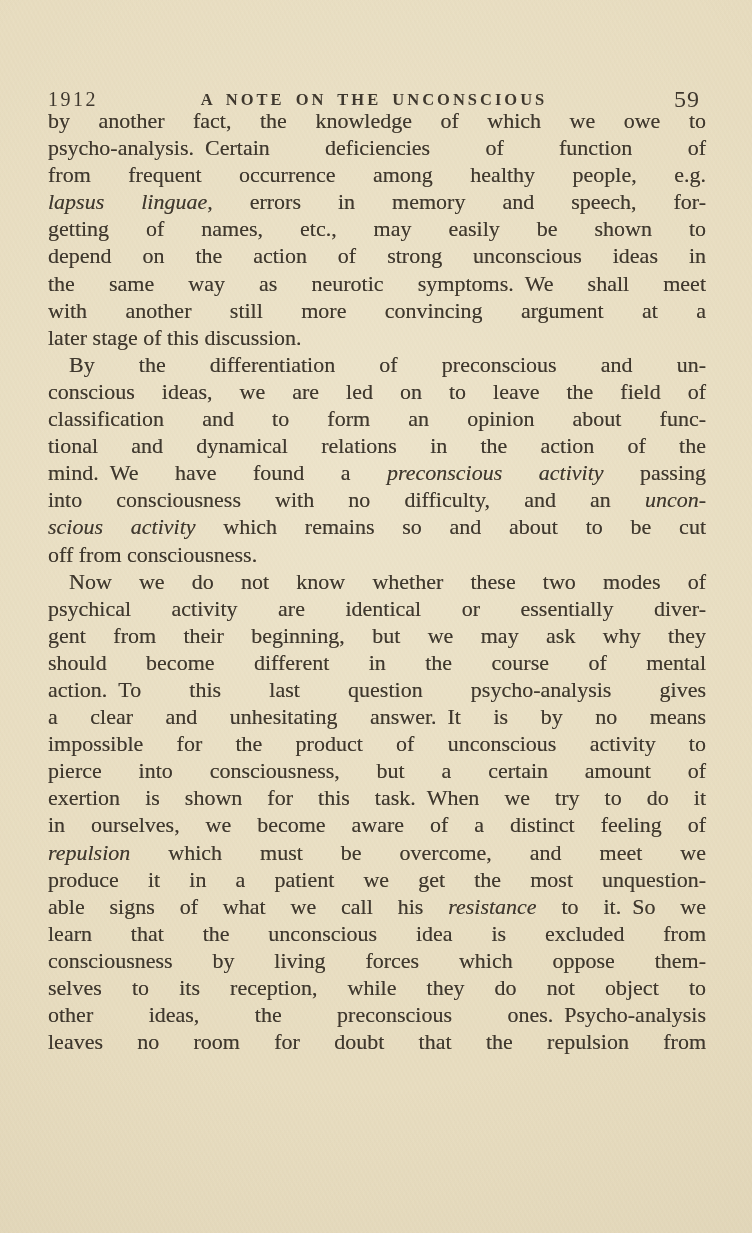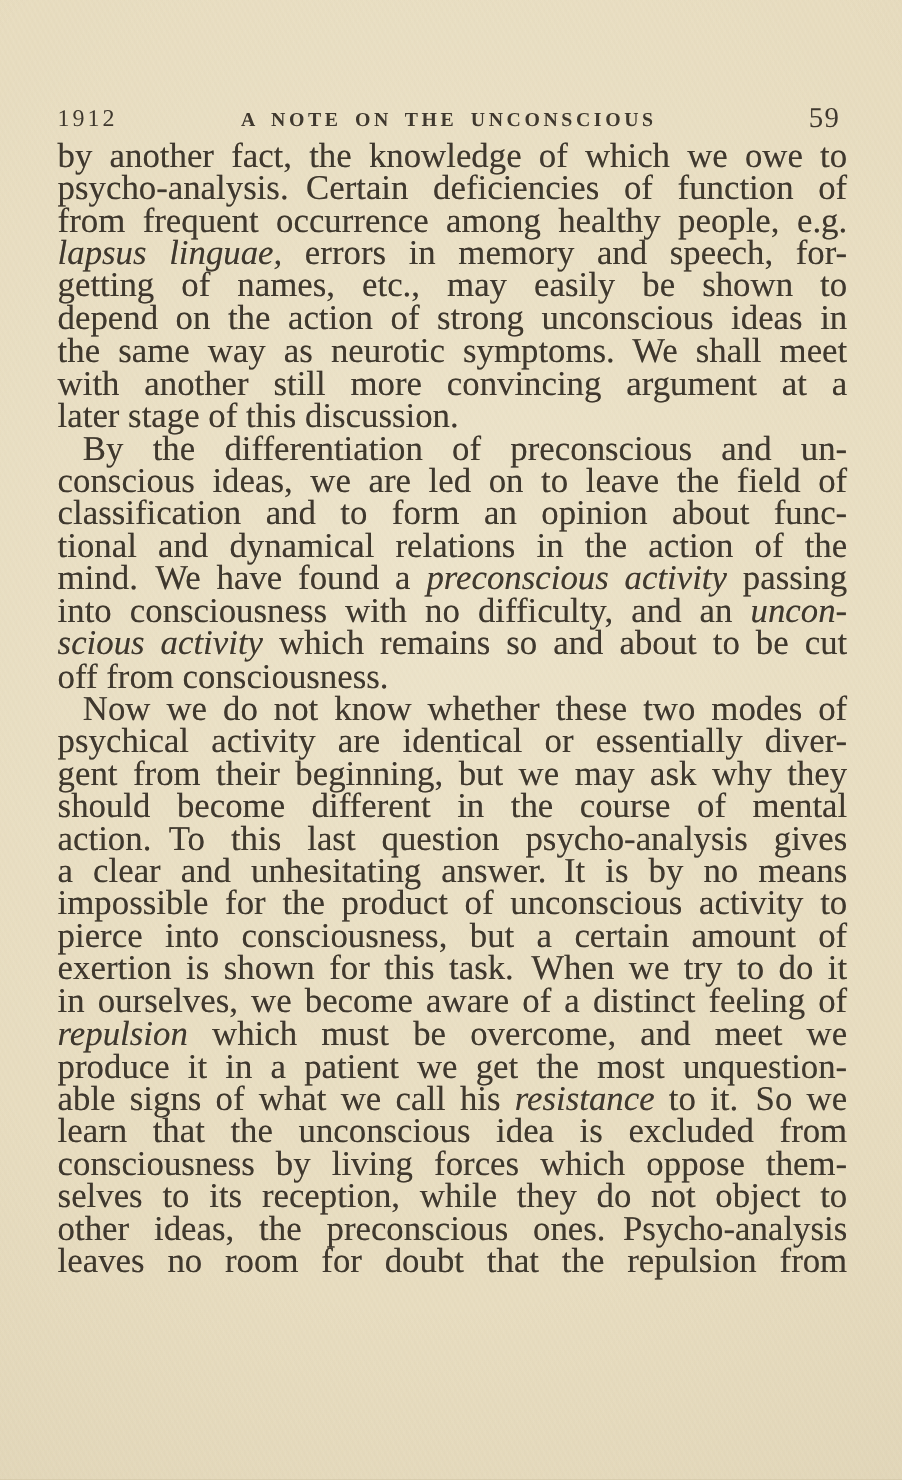--- a/index.html
+++ b/index.html
@@ -38,23 +38,23 @@
     letter-spacing:3px;
     word-spacing:4px;
     padding-right:24px; 
   }
   .head-folio{
     font-size:24px;
     letter-spacing:1px;
   }
   .text-block{
     position:absolute;
-    top:117px;left:48px;
+    top:107px;left:48px;
     width:658px;
-    font-size:29px;
+    font-size:22px;
     line-height:27.1px;
     text-shadow:0 0 0.5px rgba(63,56,46,0.55);
   }
   .line{
     text-align:justify;
     text-align-last:justify;
     hyphens:none;
   }
   .line.last{
     text-align-last:left;

